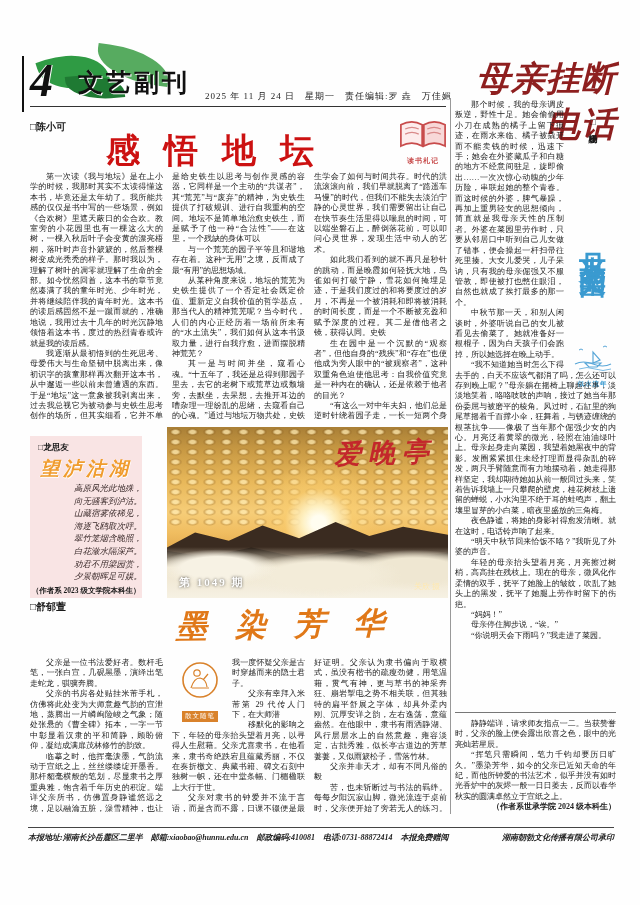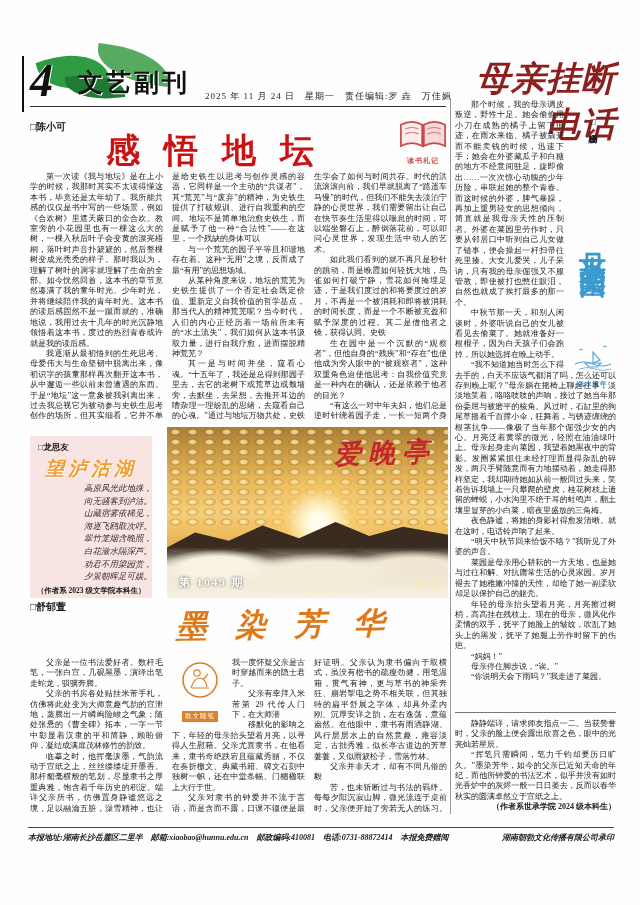--- a/index.html
+++ b/index.html
@@ -25,21 +25,21 @@
   .sig{font-weight:bold;text-align:right !important;text-indent:0 !important;}
   
   .m-author{left:30px;top:120px;font-size:10px;font-weight:bold;}
   .m-title{left:30px;top:128px;width:360px;text-align:center;font-size:34px;font-weight:bold;
            color:#cc1111;letter-spacing:24px;text-indent:24px;}
   .book-ico{left:396px;top:118px;width:54px;text-align:center;}
   .book-cap{font-size:7px;color:#c84b4b;font-weight:bold;letter-spacing:1px;}
   .mcols{left:30px;top:172px;width:417px;height:256px;column-count:3;column-gap:9px;
          column-fill:auto;overflow:hidden;}
   
-  .poem{left:30px;top:436px;width:122px;height:162px;background:#f9e4e4;overflow:hidden;}
+  .poem{left:30px;top:436px;width:112px;height:162px;background:#f9e4e4;overflow:hidden;}
   .poem-author{margin:6px 0 0 8px;font-size:8.5px;font-weight:bold;}
   .poem-title{text-align:center;font-size:19px;font-weight:bold;font-style:italic;color:#f09c2e;
           letter-spacing:4px;margin-top:2px;text-shadow:0.5px 0.5px 0 #fff,-0.5px -0.5px 0 #fff;}
   .pline{text-align:right;font-size:8.5px;font-style:italic;line-height:12.6px;color:#3a2a2a;}
   .poem-sig{text-align:center;font-size:7.5px;font-weight:bold;margin-top:3px;}
   
   .photo{left:167px;top:427px;width:281px;height:171px;overflow:hidden;background:
      linear-gradient(180deg,#a97f36 0%,#c99a44 14%,#e8b85a 32%,#f6cd78 50%,#f0bd60 62%,#e2a94e 72%);}
   .ph-pattern{position:absolute;left:0;top:0;width:100%;height:58%;
      background-image:radial-gradient(ellipse 7px 4px at 50% 50%,rgba(255,236,180,.85) 0 38%,rgba(122,80,25,.28) 75%,rgba(122,80,25,0) 100%);
@@ -161,21 +161,20 @@
         <path d="M8 8 q2 -2 4 0 M32 5 q2 -2 4 0" fill="none" stroke="#5aa7d8" stroke-width="1"></path>
       </svg>
       <div class="r-ill-cap">似水流年</div>
     </div>
   </div>
   <p>那个时候，我的母亲调皮叛逆，野性十足。她会偷偷用小刀在成熟的橘子上留下痕迹，在雨水来临、橘子被撬开而不能卖钱的时候，迅速下手；她会在外婆藏瓜子和白糖的地方不经意间驻足，旋即偷出……一次次惊心动魄的少年历险，串联起她的整个青春。而这时候的外婆，脾气暴躁，再加上重男轻女的思想倾向，简直就是我母亲天性的压制者。外婆在菜园里劳作时，只要从邻居口中听到自己儿女做了错事，便会操起一杆扫帚往死里揍。大女儿爱哭，儿子呆讷，只有我的母亲倔强又不服管教，即使被打也憋住眼泪，自然也就成了挨打最多的那一个。</p>
   <p>中秋节那一天，和别人闲谈时，外婆听说自己的女儿被看见去偷菜了。她就准备好一根棍子，因为白天孩子们会跑掉，所以她选择在晚上动手。</p>
   <p>“我不知道她当时怎么下得去手的，白天不应该气都消了吗，怎么还可以存到晚上呢？”母亲躺在摇椅上聊起往事，淡淡地笑着，咯咯吱吱的声响，接过了她当年那份委屈与被磨平的棱角。风过时，石缸里的狗尾草摇着千百撑小伞，狂舞着，与锈迹缠绕的根茎抗争——像极了当年那个倔强少女的内心。月亮泛着黄翠的微光，轻照在油油绿叶上。母亲起身走向菜园，我望着她黑夜中的背影。发圈紧紧抓住未经打理而显得杂乱的碎发，两只手臂随意而有力地摆动着，她走得那样坚定，我却期待她如从前一般回过头来，笑着告诉我墙上一只攀爬的壁虎，桂花树枝上遗留的蝉蜕，小水沟里不绝于耳的蛙鸣声，翻土壤里冒芽的小白菜，暗夜里盛放的三角梅。</p>
   <p>夜色静谧，将她的身影衬得愈发清晰。就在这时，电话铃声响了起来。</p>
   <p>“明天中秋节回来恰饭不咯？”我听见了外婆的声音。</p>
-  <p>菜园是母亲用心耕耘的一方天地，也是她与过往和解、对抗庸常生活的心灵家园。岁月褪去了她稚嫩冲撞的天性，却给了她一副柔软却足以保护自己的躯壳。</p>
   <p>年轻的母亲抬头望着月亮，月亮擦过树梢，高高挂在残枝上。现在的母亲，微风化作柔情的双手，抚平了她脸上的皱纹，吹乱了她头上的黑发，抚平了她腿上劳作时留下的伤疤。</p>
   <p>“妈妈！”</p>
   <p>母亲停住脚步说，“诶。”</p>
   <p>“你说明天会下雨吗？”我走进了菜园。</p>
 
 </div>
 <div class="abs r-rule"></div>
 <div class="abs r-col4 art">
   <p>静静端详，请求师友指点一二。当获赞誉时，父亲的脸上便会露出欣喜之色，眼中的光亮灿若星辰。</p>
   <p>“挥笔只需瞬间，笔力千钧却要历日旷久。”墨染芳华，如今的父亲已近知天命的年纪，而他所钟爱的书法艺术，似乎并没有如时光香炉中的灰烬一般一日日萎去，反而以春华秋实的圆满卓然立于宣纸之上。</p>

